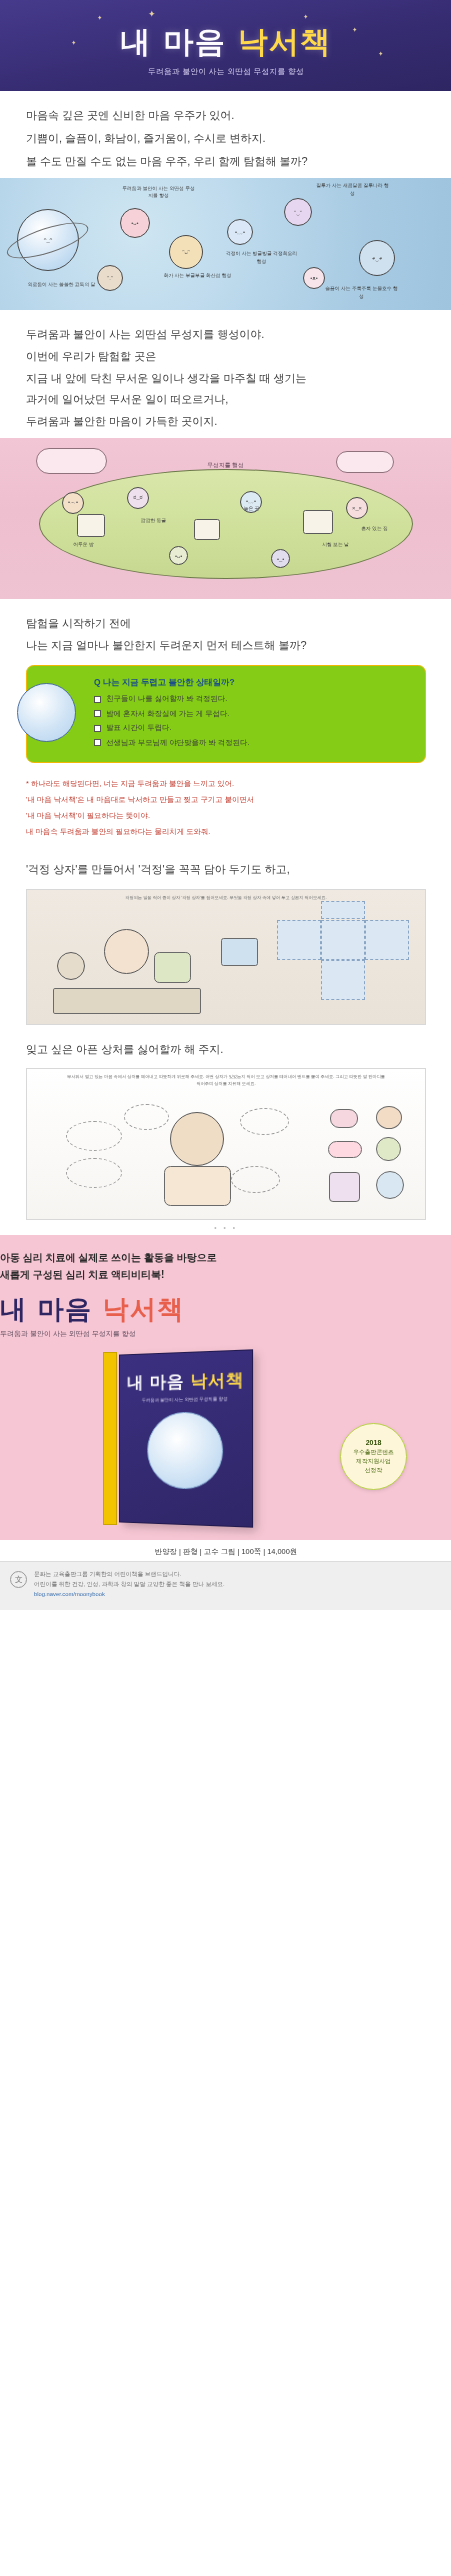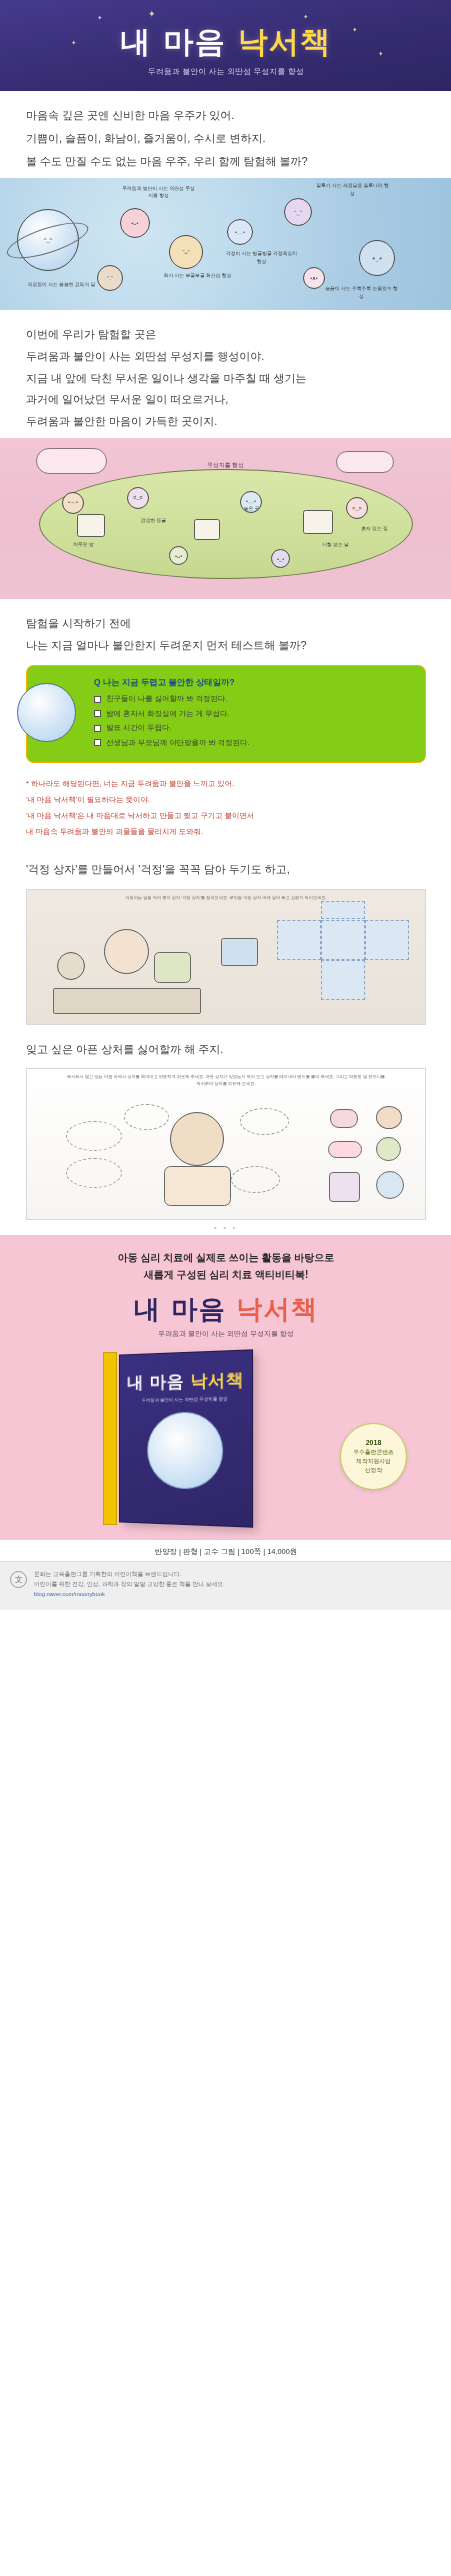--- a/index.html
+++ b/index.html
@@ -147,21 +147,20 @@
     position:absolute; border:0.9px solid #6a6a6a; border-radius:5.2px;
   }
   .dashline {
     position:absolute; border:0.6px dashed #9a9a9a; border-radius:50%;
   }
 
   
   .promo {
     background:#f7c6d4;
     padding: 14px 0 6.5px 0;
-    text-align:center;
   }
   .promo .l1 { font-size:10px; font-weight:700; color:#2b2b2b; line-height:1.7; }
   .promo .l2 { font-size:10px; font-weight:700; color:#2b2b2b; line-height:1.7; }
   .promo-title {
     font-family:"DejaVu Sans", sans-serif;
     font-size: 26px; font-weight:700; color:#2e2663;
     margin: 9px 0 2.6px 0; letter-spacing:1.3px;
   }
   .promo-title .accent { color:#e8604c; }
   .promo-sub { font-size: 7px; color:#5a4a5a; }
@@ -281,22 +280,22 @@
 부글부글 화산섬 행성</div>
     <div class="scene-label" style="left:223px; top:72px;">걱정이 사는
 빙글빙글 걱정회오리 행성</div>
     <div class="scene-label" style="left:323px; top:107px;">슬픔이 사는
 주룩주룩 눈물호수 행성</div>
     <div class="scene-label" style="left:23px; top:103px;">외로움이 사는
 쓸쓸한 고독의 달</div>
   </div>
 
   <div class="textblock tight">
+    <p>두려움과 불안이 사는 외딴섬 무성지를 행성이야.</p>
     <p>이번에 우리가 탐험할 곳은</p>
-    <p>두려움과 불안이 사는 외딴섬 무성지를 행성이야.</p>
     <p>지금 내 앞에 닥친 무서운 일이나 생각을 마주칠 때 생기는</p>
     <p>과거에 일어났던 무서운 일이 떠오르거나,</p>
     <p>두려움과 불안한 마음이 가득한 곳이지.</p>
   </div>
 
   <div class="illus island-scene">
     <div class="cloud" style="left:36px; top:10.3px; width:71px; height:26px;"></div>
     <div class="cloud" style="left:336px; top:13px; width:58px; height:22px;"></div>
     <div class="island"></div>
 
@@ -357,23 +356,23 @@
       </div>
       <div class="q-item">
         <span class="checkbox"></span>
         <span>선생님과 부모님께 야단맞을까 봐 걱정된다.</span>
       </div>
     </div>
   </div>
 
   <div class="textblock quote-red small">
     <p>* 하나라도 해당된다면, 너는 지금 두려움과 불안을 느끼고 있어.</p>
+    <p>'내 마음 낙서책'은 내 마음대로 낙서하고 만들고 찢고 구기고 붙이면서</p>
     <p>'내 마음 낙서책'이 필요하다는 뜻이야.</p>
-    <p>'내 마음 낙서책'은 내 마음대로 낙서하고 만들고 찢고 구기고 붙이면서</p>
-    <p>내 마음속 두려움과 불안의 괴물들을 물리치게 도와줘.</p>
+    <p>내 마음속 두려움과 불안의 필요하다는 물리치게 도와줘.</p>
   </div>
 
   <div class="textblock" style="padding-bottom:1.3px;">
     <p>'걱정 상자'를 만들어서 '걱정'을 꼭꼭 담아 두기도 하고,</p>
   </div>
 
   <div class="spread spread-a">
     <div class="spread-inner-cap">걱정되는 일을 적어 종이 상자 '걱정 상자'를 접어보세요.
 무엇을 걱정 상자 속에 넣어 두고 싶은지 적어보세요.</div>
 

